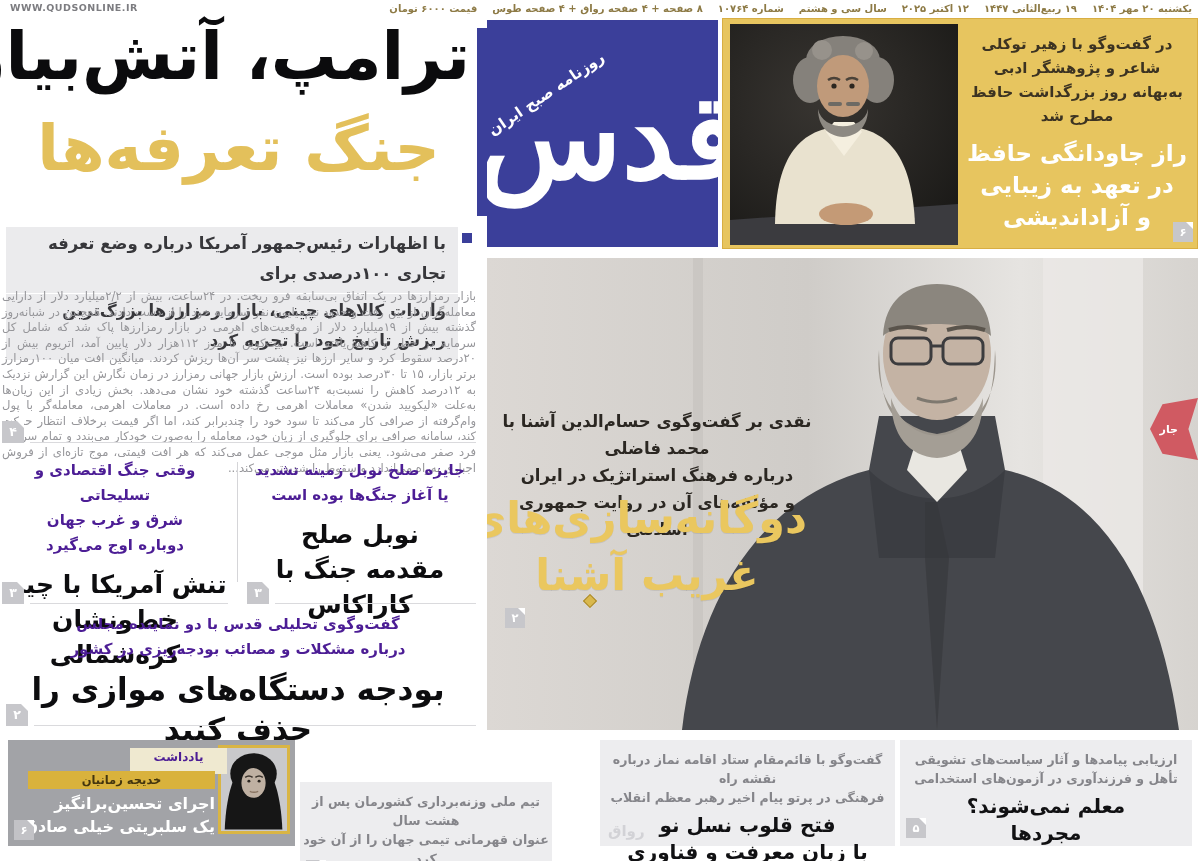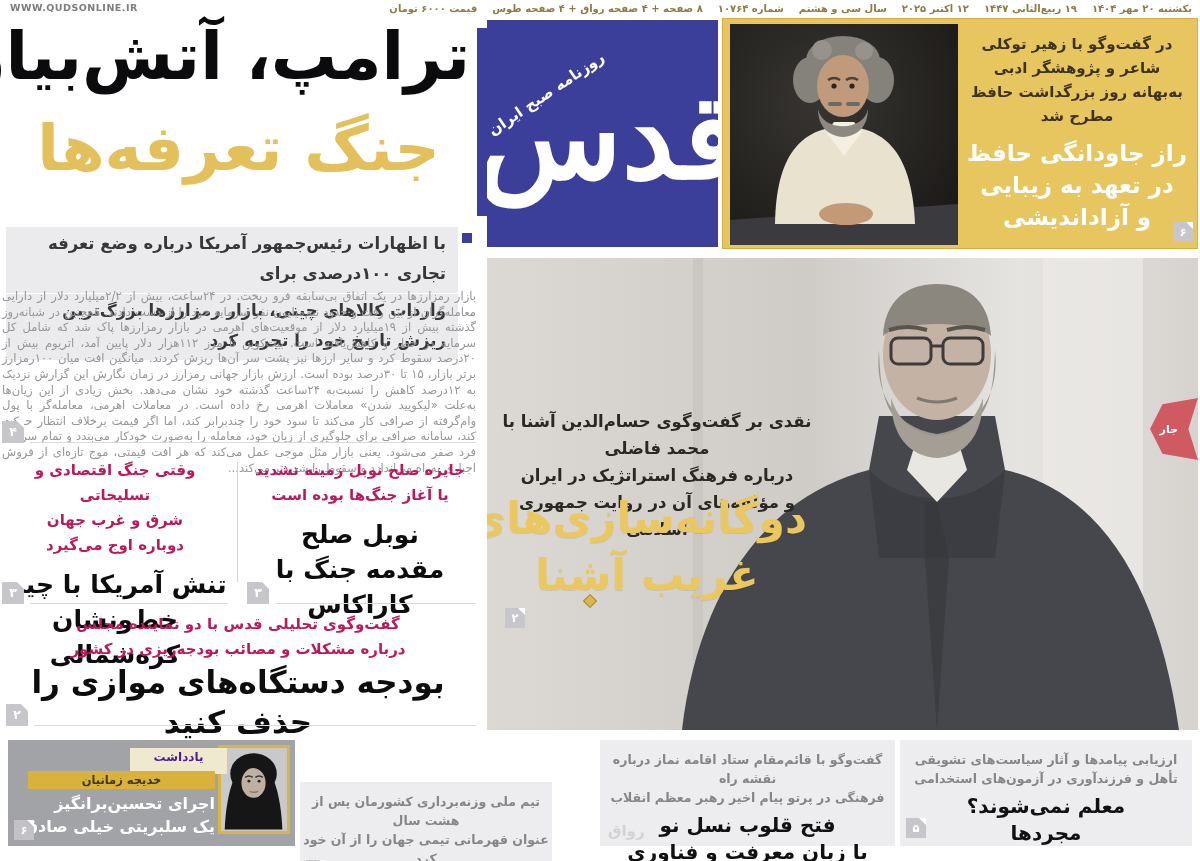--- a/index.html
+++ b/index.html
@@ -26,24 +26,24 @@
 
   
   .badge { position:absolute; width:22px; height:22px; background:#c7c7cb; color:#fff; font-size:12.5px; font-weight:bold; text-align:center; line-height:22px; }
   .badge::after { content:""; position:absolute; top:0; right:0; border-top:7px solid #fff; border-left:7px solid transparent; }
   .badge.sm { width:20px; height:20px; line-height:20px; font-size:11.5px; }
   .badge-soft { position:absolute; color:#d2d2d6; font-size:15px; font-weight:bold; }
   .rule { position:absolute; height:1px; background:#dadadd; }
 
   
   .sec { position:absolute; text-align:center; }
-  .sec-kicker { font-size:15px; font-weight:bold; color:#be185d; line-height:25px; }
+  .sec-kicker { font-size:15px; font-weight:bold; color:#4c1d95; line-height:25px; }
   .sec-headline { font-weight:bold; color:#0d0d0f; }
   .col-headline { font-size:25px; line-height:35px; margin-top:9px; }
-  .budget-headline { font-size:31px; line-height:40px; }
+  .budget-headline { font-size:31px; line-height:40px; margin-top:7px; }
   .v-divider { left:237px; top:462px; width:1px; height:120px; background:#d5d5d8; }
 
   
   .logo-box { left:487px; top:20px; width:231px; height:227px; background:#3b3f9a; }
   .logo-box svg { display:block; width:100%; height:100%; }
 
   
   .hafez-box { left:722px; top:18px; width:476px; height:231px; background:#e7c55f; border:1px solid #d8ae43; }
   .hafez-photo { position:absolute; left:5px; top:5px; width:230px; height:221px; overflow:hidden; }
   .hafez-text { position:absolute; left:240px; top:13px; width:228px; text-align:center; }

